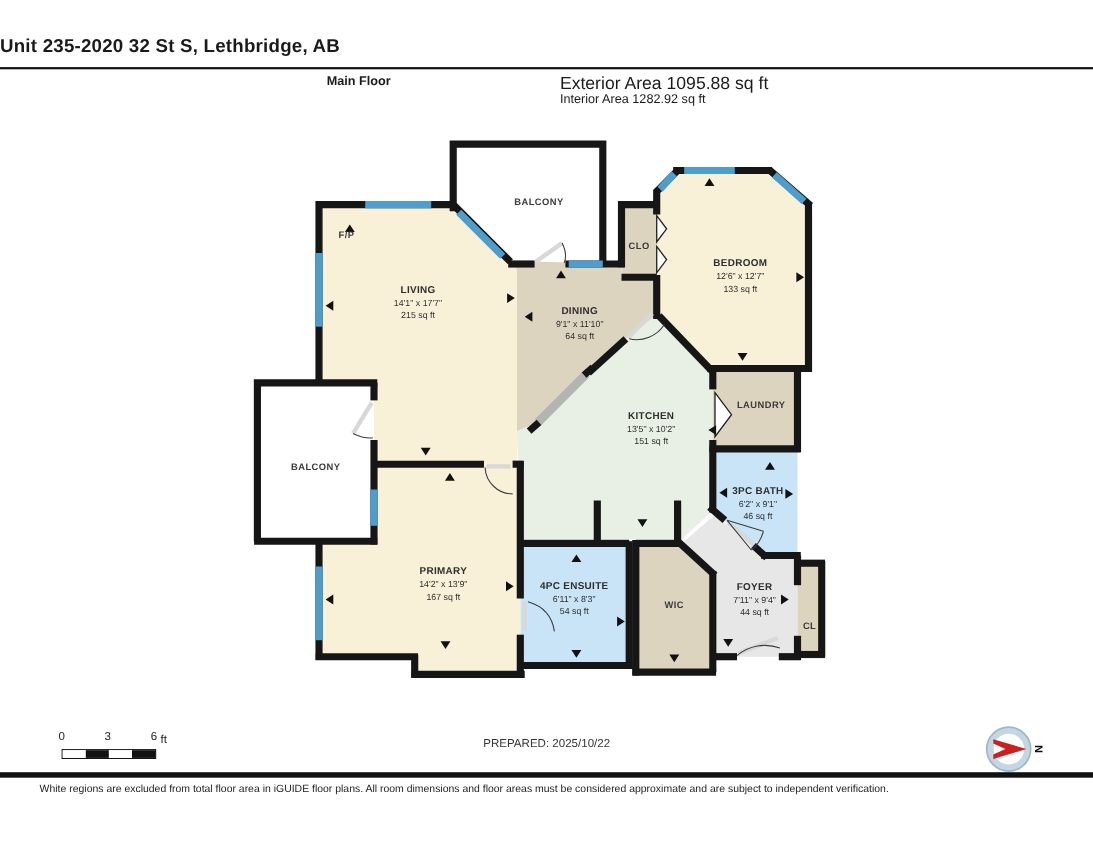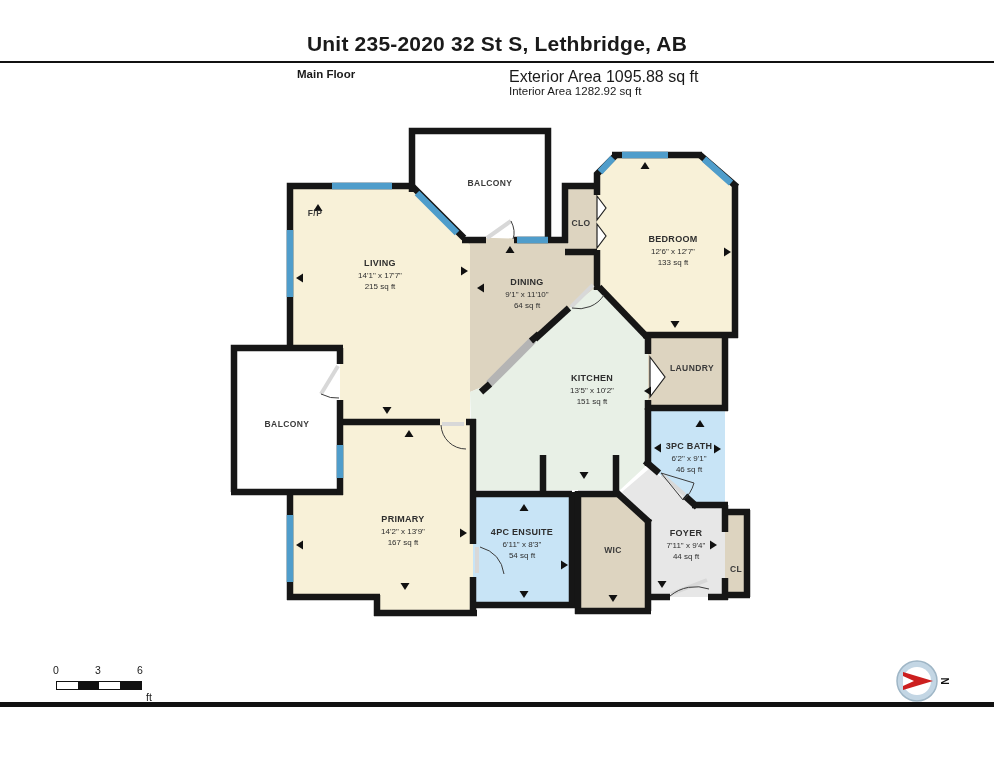--- a/index.html
+++ b/index.html
@@ -1,29 +1,29 @@
 <!DOCTYPE html>
 <html><head>
 <meta charset="utf-8">
 <style>
   html,body{margin:0;padding:0;background:#fff;}
   #page{position:relative;width:994px;height:768px;background:#ffffff;overflow:hidden;
         font-family:"Liberation Sans", sans-serif;color:#1a1a1a;}
   .abs{position:absolute;}
-  #title{top:32px;left:0;width:994px;text-align:center;font-size:21px;font-weight:bold;letter-spacing:.2px;}
+  #title{top:32px;left:0;width:994px;text-align:left;font-size:17px;font-weight:bold;letter-spacing:.2px;}
   #hrule{top:61px;left:0;width:994px;height:2px;background:#111;}
   #floor-label{top:68px;left:297px;width:200px;font-size:11.5px;font-weight:bold;}
   #ext-area{top:68px;left:509px;font-size:16px;}
   #int-area{top:85px;left:509px;font-size:11.5px;}
   #plan-svg{top:0;left:0;}
   #scalebar{top:664px;left:50px;width:130px;height:36px;font-size:10.5px;}
   .tick{position:absolute;top:0;width:20px;text-align:center;}
   #bar{position:absolute;top:17px;left:6px;width:84px;height:7px;border:1px solid #111;display:flex;}
   .seg{flex:1 1 auto;height:100%;}
-  #ft-unit{position:absolute;top:27px;left:96px;font-size:10.5px;}
+  #ft-unit{position:absolute;top:2px;left:96px;font-size:10.5px;}
   #prepared{top:670px;left:347px;width:300px;text-align:center;font-size:10.5px;color:#333;}
   #bottom-bar{top:702px;left:0;width:994px;height:5px;background:#111;}
   #disclaimer{top:712px;left:36px;width:930px;font-size:9.5px;color:#222;}
   
   .wall{stroke:#161616;stroke-width:6.5;fill:none;stroke-linecap:butt;stroke-linejoin:miter;}
   .win{stroke:#4f9dcb;stroke-width:6.5;fill:none;stroke-linecap:butt;}
   .counter{stroke:#b4b4b4;stroke-width:8;fill:none;}
   .slab{stroke:#d8d8d8;stroke-width:4;fill:none;}
   .swing{stroke:#3c3c3c;stroke-width:1;fill:none;}
   .arrow{fill:#111;stroke:none;}
@@ -246,15 +246,17 @@
     <span class="tick" style="left:80px">6</span>
     <div id="bar">
       <div class="seg" style="background:#fff"></div>
       <div class="seg" style="background:#111"></div>
       <div class="seg" style="background:#fff"></div>
       <div class="seg" style="background:#111"></div>
     </div>
     <span id="ft-unit">ft</span>
   </div>
 
+  <div class="abs" id="prepared">PREPARED: 2025/10/22</div>
   <div class="abs" id="bottom-bar"></div>
+  <div class="abs" id="disclaimer">White regions are excluded from total floor area in iGUIDE floor plans. All room dimensions and floor areas must be considered approximate and are subject to independent verification.</div>
 
 </div>
 
 </body></html>

